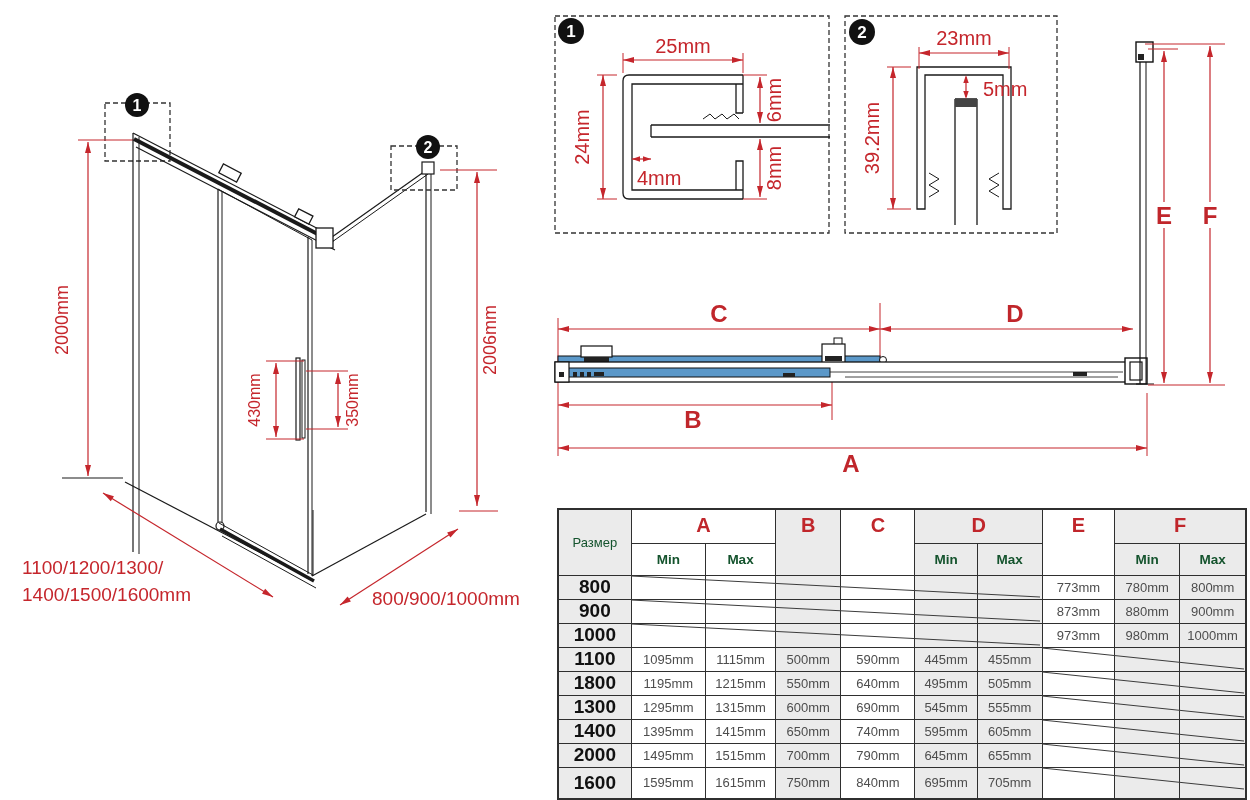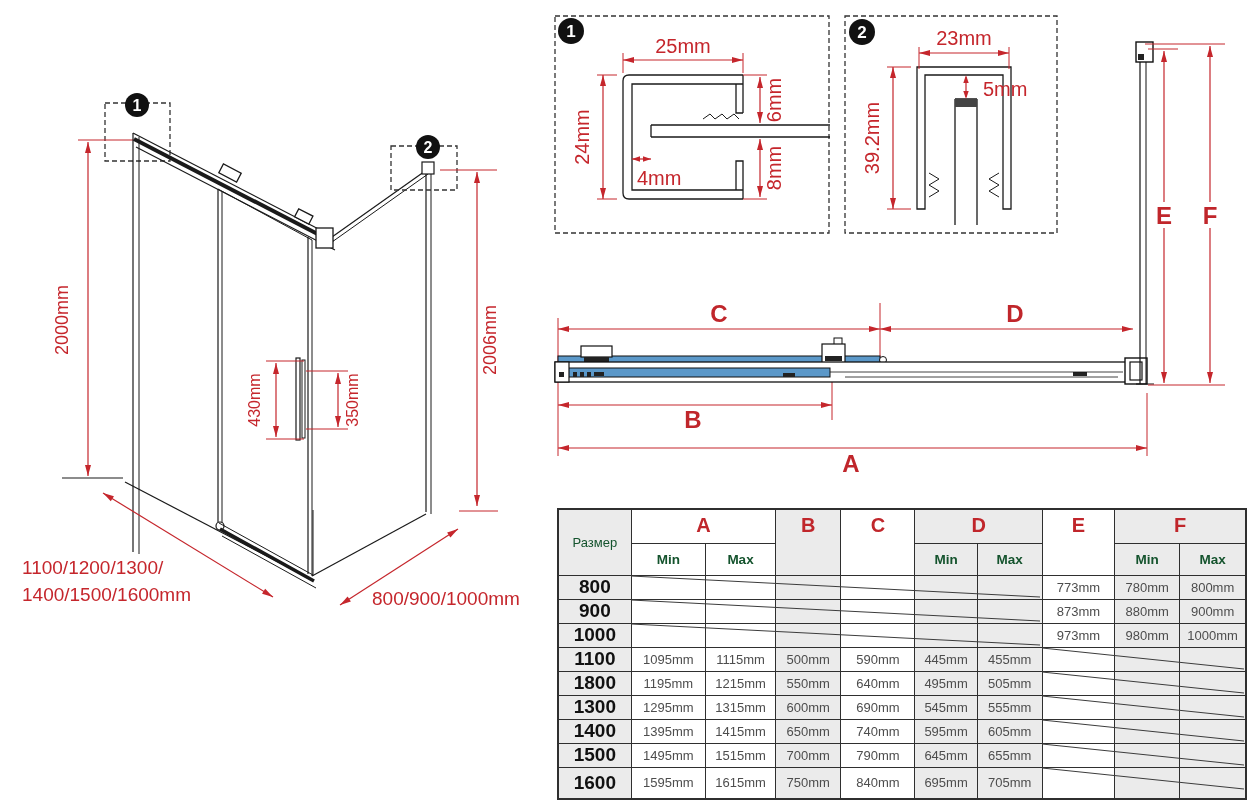--- a/index.html
+++ b/index.html
@@ -409,21 +409,21 @@
             <td class="w val">1415mm</td>
             <td class="g val">650mm</td>
             <td class="w val">740mm</td>
             <td class="g val">595mm</td>
             <td class="g val">605mm</td>
             <td class="w val"></td>
             <td class="g val"></td>
             <td class="g val"></td>
           </tr>
           <tr style="height: 24px;">
-            <td class="g rowlabel">1500</td>
+            <td class="g rowlabel">2000</td>
             <td class="w val">1495mm</td>
             <td class="w val">1515mm</td>
             <td class="g val">700mm</td>
             <td class="w val">790mm</td>
             <td class="g val">645mm</td>
             <td class="g val">655mm</td>
             <td class="w val"></td>
             <td class="g val"></td>
             <td class="g val"></td>
           </tr>

